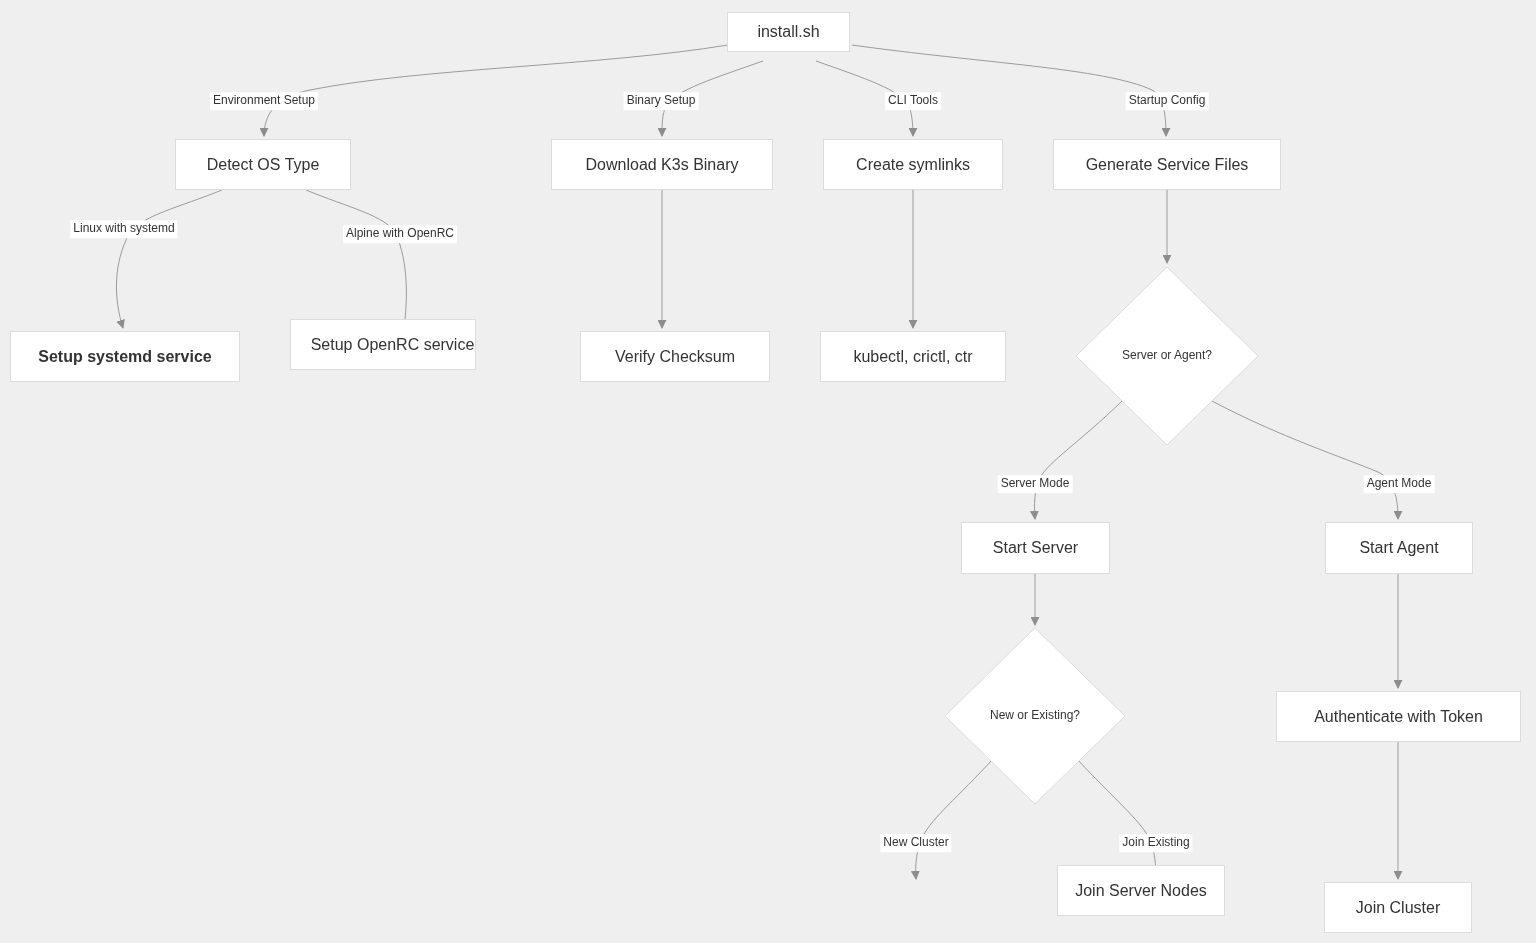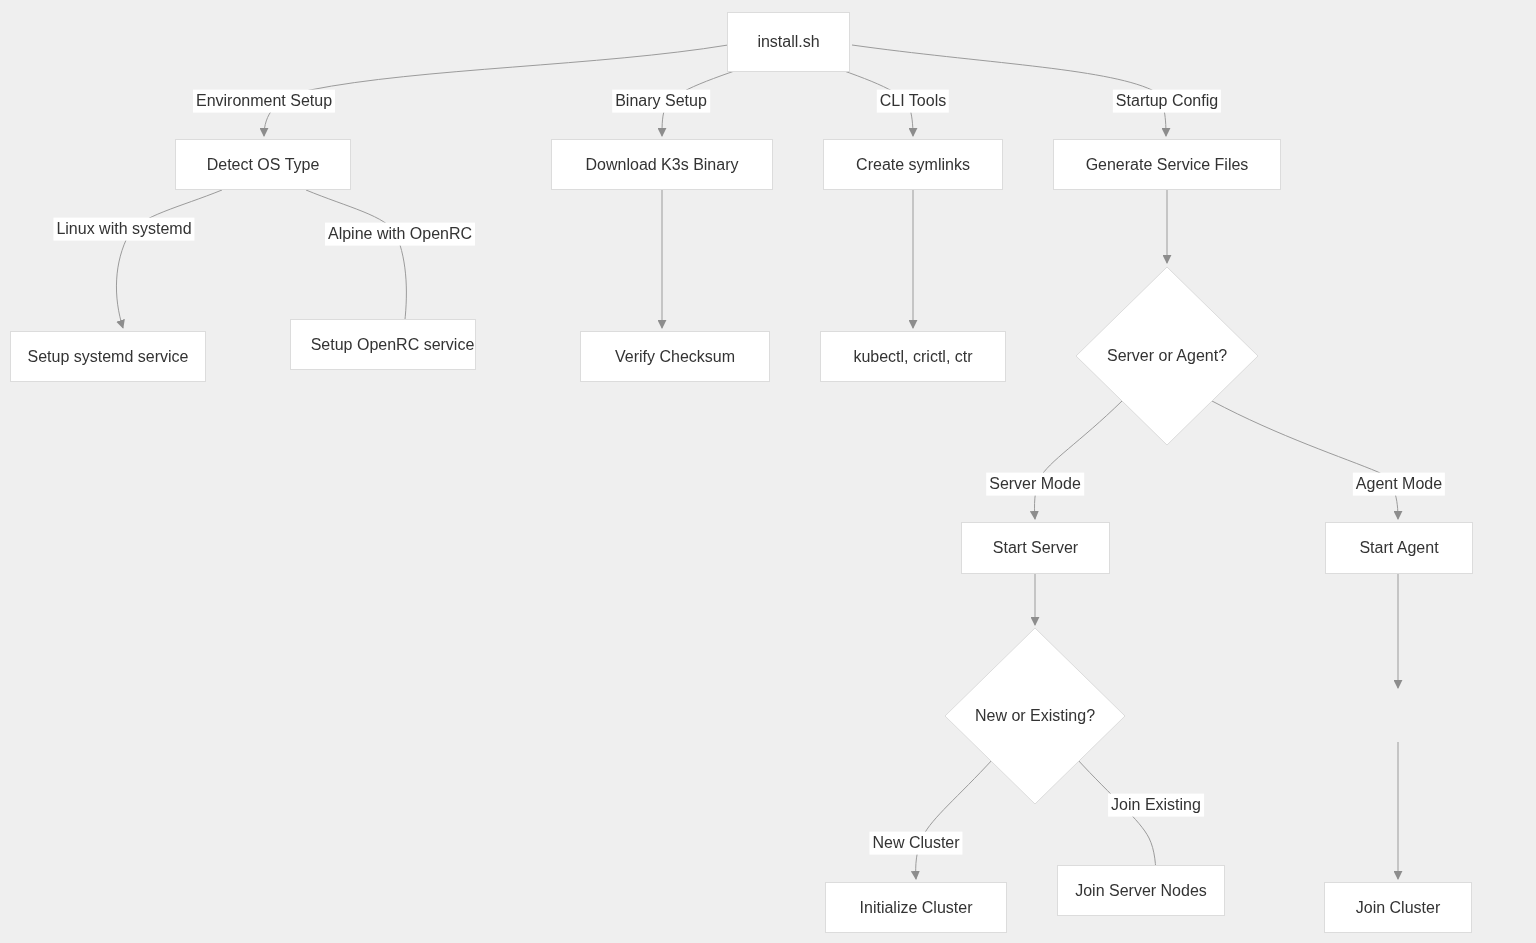--- a/index.html
+++ b/index.html
@@ -16,21 +16,21 @@
   .node {
     position: absolute;
     background: var(--node-fill, #ffffff);
     border: 1px solid var(--node-border, #dcdcdc);
     display: flex; align-items: center; justify-content: center;
     font-size: 16px; color: var(--text, #333333);
     white-space: nowrap;
   }
   .edge-label, .dlabel {
     position: absolute; transform: translate(-50%, -50%);
-    font-size: 16px; color: var(--text, #333333); white-space: nowrap;
+    font-size: 12px; color: var(--text, #333333); white-space: nowrap;
     line-height: 1.3;
   }
   .edge-label { background: var(--label-bg, #ffffff); padding: 1px 3px; }
 </style>
 </head>
 <body>
 
 <div class="canvas">
 
   <svg class="edges" width="1536" height="943" viewBox="0 0 1536 943">
@@ -63,60 +63,60 @@
 
   <div class="edge-label" style="left:264px; top:101px;">Environment Setup</div>
   <div class="edge-label" style="left:661px; top:101px;">Binary Setup</div>
   <div class="edge-label" style="left:913px; top:101px;">CLI Tools</div>
   <div class="edge-label" style="left:1167px; top:101px;">Startup Config</div>
   <div class="edge-label" style="left:124px; top:229px;">Linux with systemd</div>
   <div class="edge-label" style="left:400px; top:234px;">Alpine with OpenRC</div>
   <div class="edge-label" style="left:1035px; top:484px;">Server Mode</div>
   <div class="edge-label" style="left:1399px; top:484px;">Agent Mode</div>
   <div class="edge-label" style="left:916px; top:843px;">New Cluster</div>
-  <div class="edge-label" style="left:1156px; top:805px;">Join Existing</div>
+  <div class="edge-label" style="left:1156px; top:843px;">Join Existing</div>
 
   <div class="dlabel" style="left:1167px; top:356px;">Server or Agent?</div>
   <div class="dlabel" style="left:1035px; top:716px;">New or Existing?</div>
 
-  <div class="node" style="left:727px; top:12px; width:123px; height:60px;text-align:center;">
+  <div class="node" style="left:727px; top:12px; width:123px; height:40px;text-align:center;">
     <span>install.sh</span>
   </div>
   <div class="node" style="left:175px; top:139px; width:176px; height:51px;text-align:right;">
     <span>Detect OS Type</span>
   </div>
   <div class="node" style="left:551px; top:139px; width:222px; height:51px;">
     <span>Download K3s Binary</span>
   </div>
   <div class="node" style="left:823px; top:139px; width:180px; height:51px;">
     <span>Create symlinks</span>
   </div>
   <div class="node" style="left:1053px; top:139px; width:228px; height:51px;">
     <span>Generate Service Files</span>
   </div>
-  <div class="node" style="left:10px; top:331px; width:196px; height:51px;">
+  <div class="node" style="left:10px; top:331px; width:230px; height:51px;font-weight:bold;">
     <span>Setup systemd service</span>
   </div>
   <div class="node" style="left:290px; top:319px; width:186px; height:51px;padding-left:19px;">
     <span>Setup OpenRC service</span>
   </div>
   <div class="node" style="left:567px; top:331px; width:190px; height:51px;margin-left:13px;">
     <span>Verify Checksum</span>
   </div>
   <div class="node" style="left:820px; top:331px; width:186px; height:51px;">
     <span>kubectl, crictl, ctr</span>
   </div>
   <div class="node" style="left:961px; top:522px; width:149px; height:52px;">
     <span>Start Server</span>
   </div>
   <div class="node" style="left:1325px; top:522px; width:148px; height:52px;">
     <span>Start Agent</span>
   </div>
-  <div class="node" style="left:825px; top:882px; width:182px; height:51px;">
-    <span>Initialize Cluster</span>
+  <div class="node" style="left:1276px; top:691px; width:245px; height:51px;">
+    <span>Authenticate with Token</span>
   </div>
   <div class="node" style="left:1057px; top:865px; width:168px; height:51px;align-items:center;">
     <span>Join Server Nodes</span>
   </div>
   <div class="node" style="left:1324px; top:882px; width:148px; height:51px;">
     <span>Join Cluster</span>
   </div>
 
 </div>
 

